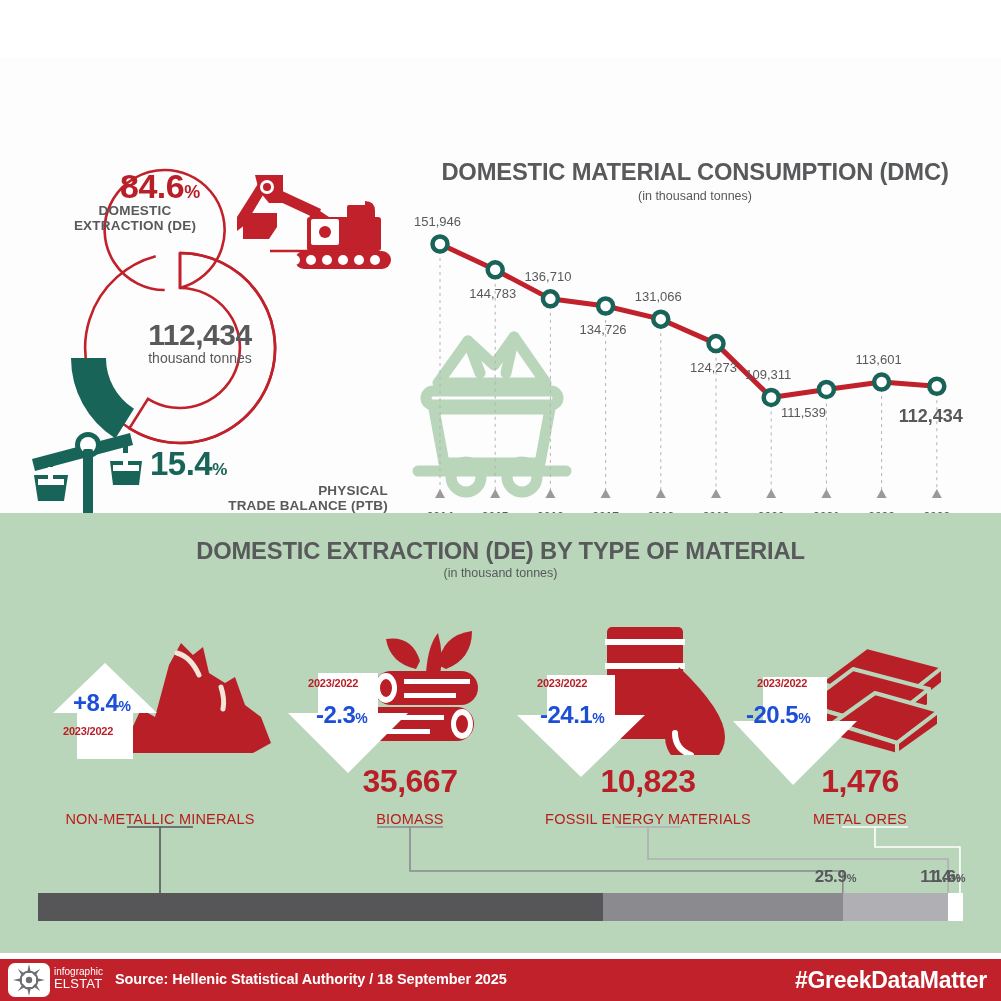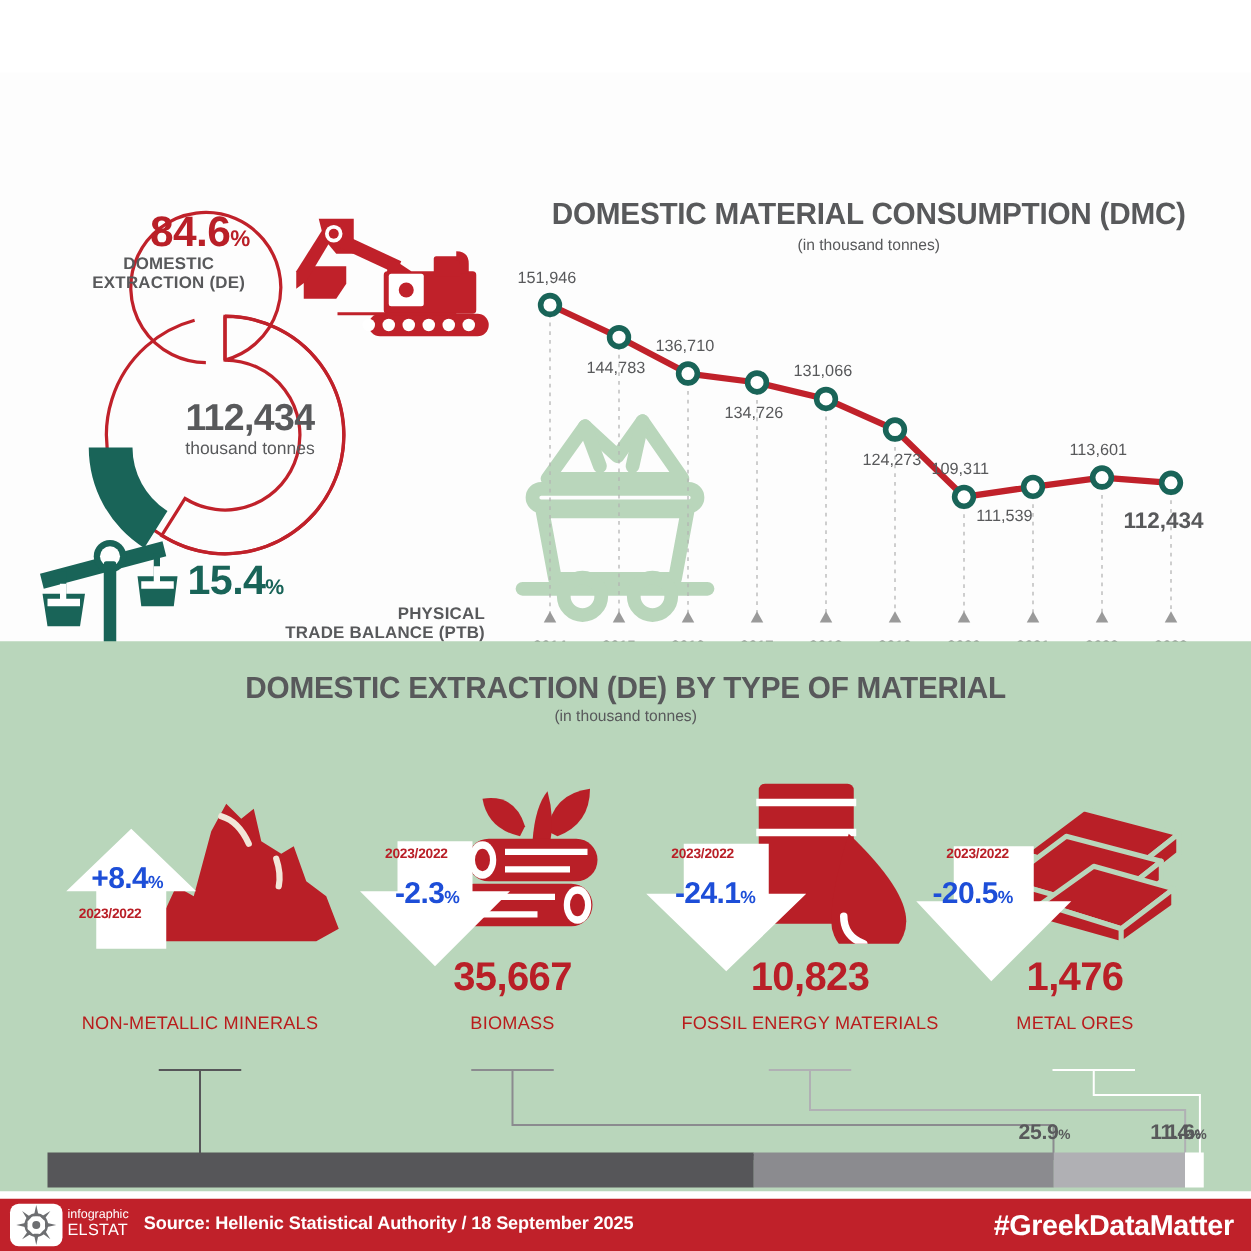--- a/index.html
+++ b/index.html
@@ -50,21 +50,21 @@
     color:#b91f27;font-size:32px;font-weight:bold;letter-spacing:-.5px;}
   .mat .name{position:absolute;left:-25px;top:186px;width:300px;text-align:center;
     color:#b91c1c;font-size:14.5px;font-weight:normal;letter-spacing:.2px;margin-top:12px;}
 
   .arrow-box{position:absolute;width:120px;height:120px;}
   .arrow-pct{position:absolute;color:#1d4ed8;font-weight:bold;font-size:24px;letter-spacing:-.5px;white-space:nowrap;margin-left:11px;}
   .arrow-pct .sm{font-size:14px;}
   .arrow-yr{position:absolute;color:#b91f27;font-weight:bold;font-size:11px;white-space:nowrap;letter-spacing:-.2px;}
 
   
-  .share-area{position:absolute;left:0;top:341px;width:1001px;height:110px;}
+  .share-area{position:absolute;left:0;top:312px;width:1001px;height:110px;}
   .share-bar{position:absolute;left:38px;top:68px;width:924px;height:28px;}
   .seg{position:absolute;top:0;height:28px;}
   .share-lbl{position:absolute;color:#58595b;font-size:17px;font-weight:bold;white-space:nowrap;letter-spacing:-.3px;}
   .share-lbl .sm{font-size:11px;}
 
   
   .footer{position:absolute;left:0;top:959px;width:1001px;height:42px;background:#c0212a;}
   .logo-box{position:absolute;left:8px;top:4px;width:42px;height:34px;background:#ffffff;border-radius:7px;}
   .logo-txt{position:absolute;left:54px;top:7px;color:#ffffff;line-height:12px;}
   .logo-txt .l1{font-size:10px;}

